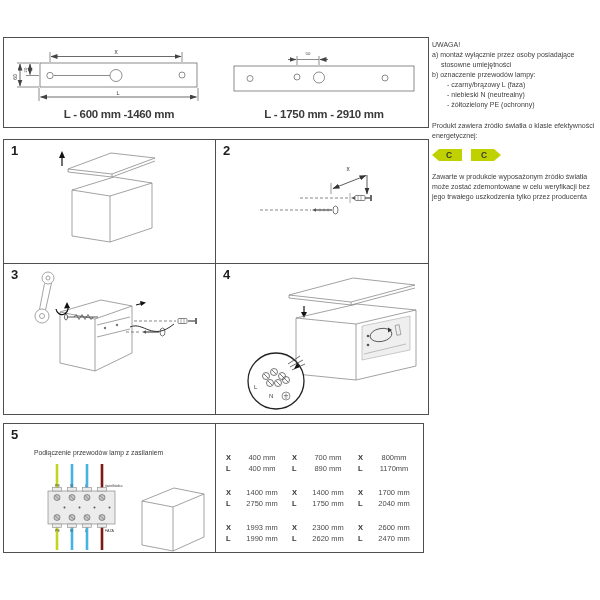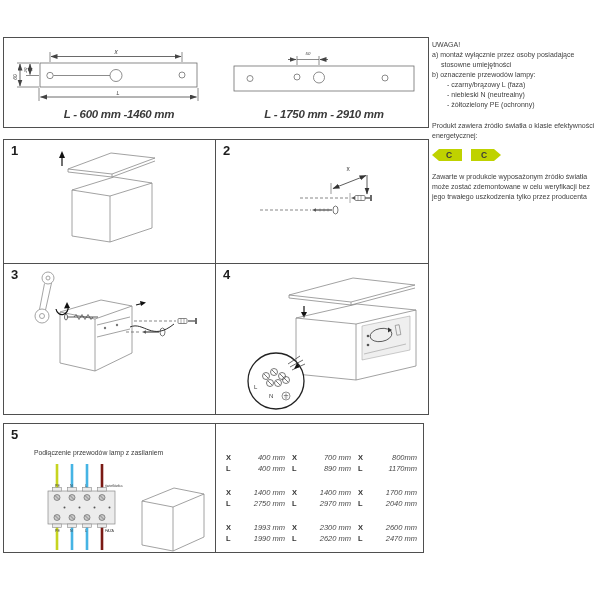--- a/index.html
+++ b/index.html
@@ -14,28 +14,28 @@
   .notice .t{margin-bottom:0px;}
   .ind1{padding-left:9px;}
   .ind2{padding-left:15px;}
   .para{margin-top:11px;}
   .earrows{margin-top:8px;display:flex;gap:9px;align-items:center;}
   
   .sizes{position:absolute;left:10px;top:28px;display:grid;grid-template-columns:66px 66px 64px;row-gap:13px;}
   .szcell{font-size:7.5px;line-height:11px;color:#4a4a4a;}
   .szrow{display:flex;}
   .szk{font-weight:bold;width:13px;color:#333;}
-  .szv{width:46px;text-align:right;font-style:italic;}
+  .szv{width:46px;text-align:center;}
 </style>
 </head>
 <body>
 
 <div class="page">
 
-  <div class="box" style="left:3px;top:37px;width:426px;height:91px;font-style:italic;">
+  <div class="box" style="left:3px;top:37px;width:426px;height:91px;">
     <svg width="424" height="89" viewBox="0 0 424 89">
       <defs>
         <marker id="ma" markerWidth="7" markerHeight="6" refX="6.5" refY="2.5" orient="auto-start-reverse" markerUnits="userSpaceOnUse">
           <path d="M0,0 L7,2.5 L0,5 z" fill="#444"></path>
         </marker>
       </defs>
 
       <g stroke="#6e6e6e" fill="none" stroke-width="0.8">
         <rect x="36" y="25" width="157" height="24"></rect>
         <circle cx="46" cy="37.5" r="3.2"></circle>
@@ -394,21 +394,21 @@
             <span class="szv">2750 mm</span>
           </div>
       </div>
       <div class="szcell">
         <div class="szrow">
             <span class="szk">X</span>
             <span class="szv">1400 mm</span>
           </div>
         <div class="szrow">
             <span class="szk">L</span>
-            <span class="szv">2970 mm</span>
+            <span class="szv">1750 mm</span>
           </div>
       </div>
       <div class="szcell">
         <div class="szrow">
             <span class="szk">X</span>
             <span class="szv">1700 mm</span>
           </div>
         <div class="szrow">
             <span class="szk">L</span>
             <span class="szv">2040 mm</span>

